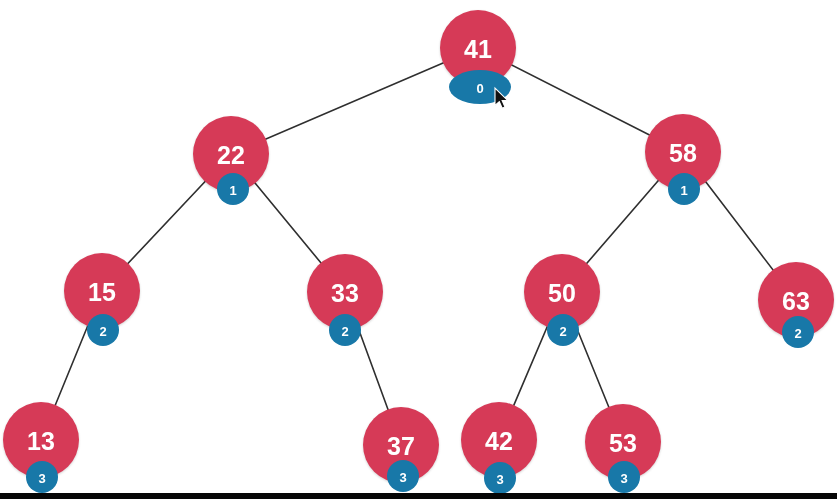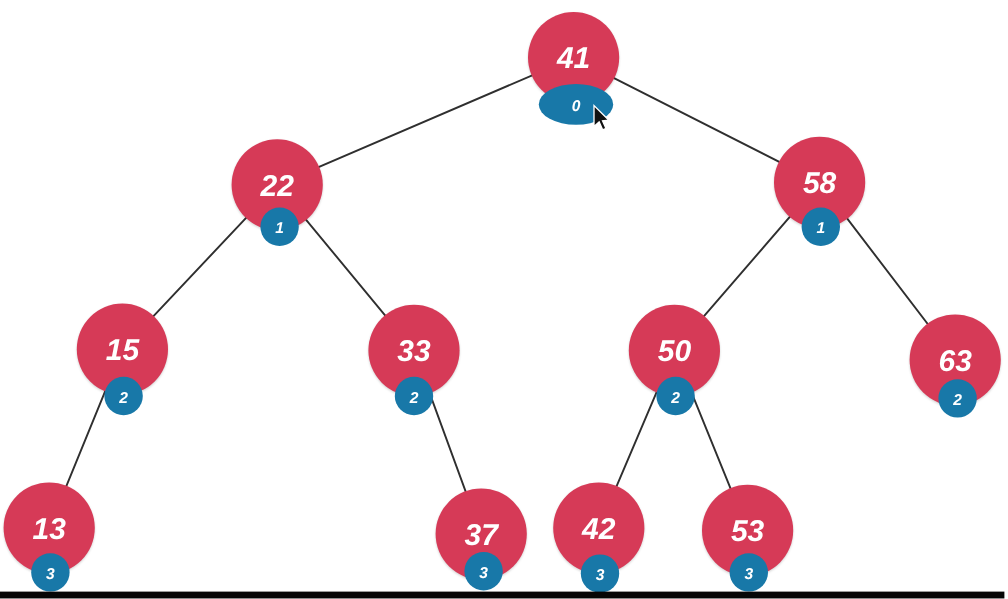--- a/index.html
+++ b/index.html
@@ -9,21 +9,20 @@
     height: 499px;
     overflow: hidden;
     background: #ffffff;
     font-family: "Liberation Sans", sans-serif;
   }
   .stage {
     position: relative;
     width: 840px;
     height: 499px;
     background: #ffffff;
-    font-style: italic;
   }
   svg { display: block; }
   .node-circle { filter: drop-shadow(0 1px 1px rgba(0,0,0,0.18)); }
   .node-value {
     font-family: "Liberation Sans", sans-serif;
     font-weight: bold;
     font-size: 25px;
     fill: #ffffff;
   }
   .badge-value {

